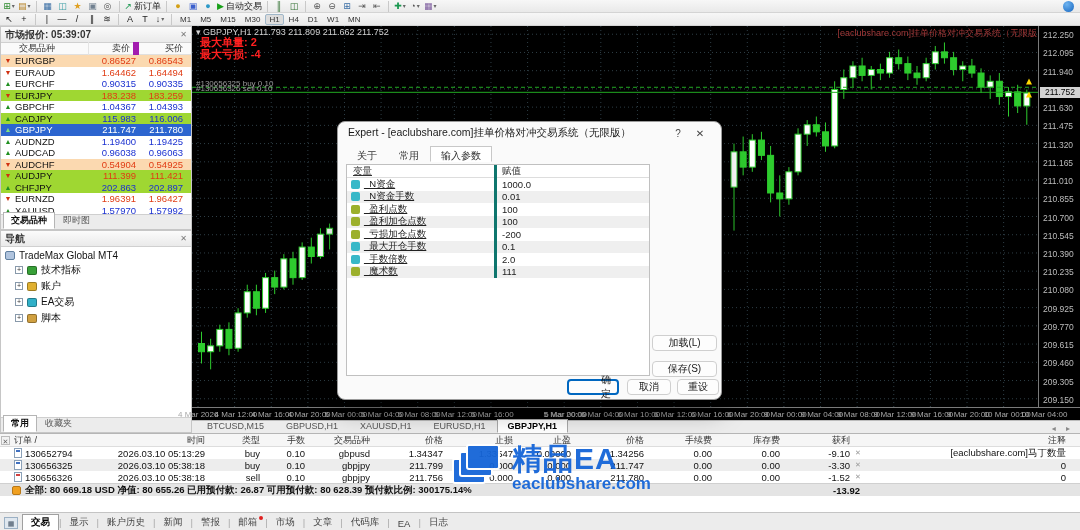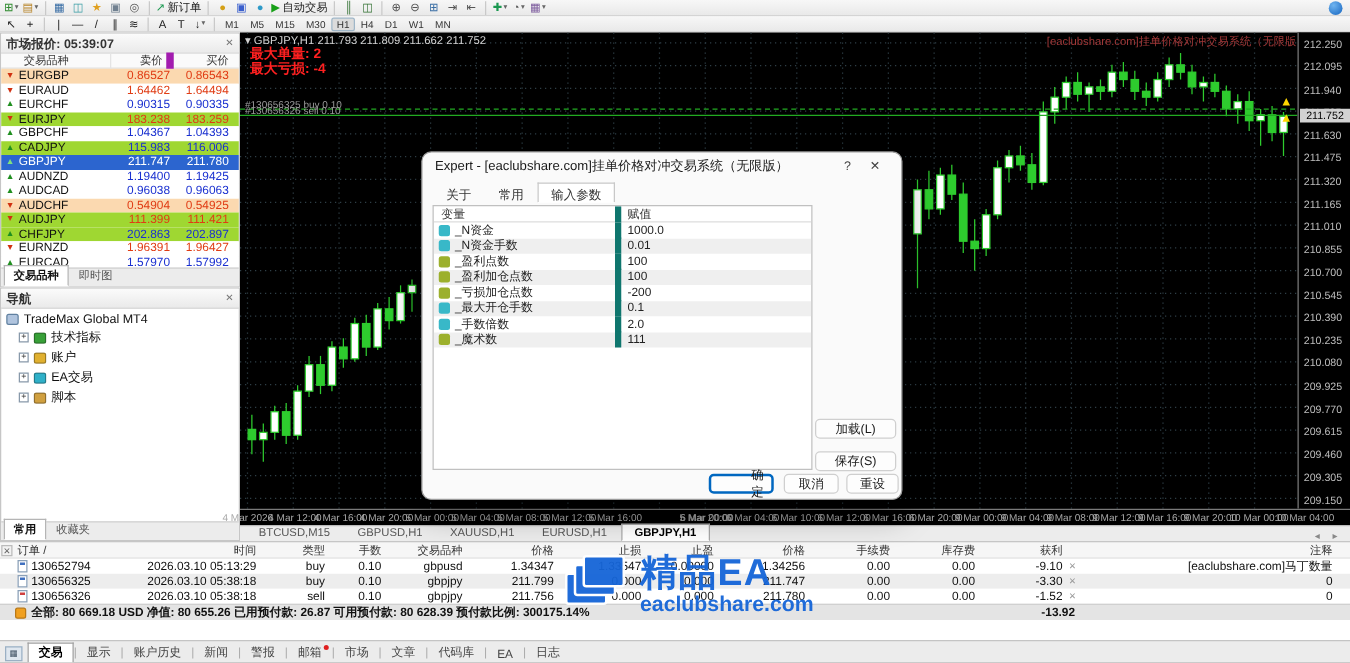--- a/index.html
+++ b/index.html
@@ -121,21 +121,21 @@
   #dlg-title { height:22px; display:flex; align-items:center; padding:0 10px; font-size:10.5px; color:#1a1a1a; }
   .dlg-sys { width:22px; text-align:center; color:#444; font-size:10px; }
   #dlg-tabs { display:flex; padding:2px 0 0 8px; height:18px; }
   .dtab { padding:2px 10px; font-size:10px; color:#333; border:1px solid transparent; }
   .dtab.active { background:#fff; border:1px solid #c8c8c8; border-bottom:1px solid #fff; }
   #dlg-table { position:absolute; left:8px; top:42px; width:304px; height:212px; background:#fff;
     border:1px solid #c0c0c0; overflow:hidden; }
   .prow { display:flex; height:12.5px; align-items:center; font-size:9.5px; }
   .prow.hd { height:13px; border-bottom:1px solid #ddd; color:#333; }
   .prow.alt { background:#efefef; }
-  .p-name { width:150px; display:flex; align-items:center; gap:4px; padding-left:4px; border-right:5px solid #0f766e; }
+  .p-name { width:150px; display:flex; align-items:center; gap:4px; padding-left:4px; border-right:3px solid #0f766e;text-decoration:underline; }
   .p-val { flex:1; padding-left:5px; }
   .pico { width:9px; height:9px; border-radius:2px; flex:0 0 auto; }
   .dbtn { position:absolute; height:16px; background:#fdfdfd; border:1px solid #cfcfcf; border-radius:4px;
     font-size:10px; color:#1a1a1a; display:flex; align-items:center; justify-content:center; }
   .dbtn.focus { border:2px solid #0067c0;padding-left:32px; }
 </style>
 </head>
 <body>
 
 <div id="app">
@@ -352,21 +352,21 @@
           <span class="ask txt-up">202.897</span>
         </div>
         <div class="mw-row bg-white">
           <span class="ic" style="color: rgb(208, 48, 16);">▼</span>
           <span class="sym">EURNZD</span>
           <span class="bid txt-dn">1.96391</span>
           <span class="ask txt-dn">1.96427</span>
         </div>
         <div class="mw-row bg-white">
           <span class="ic" style="color: rgb(31, 143, 31);">▲</span>
-          <span class="sym">EURCAD</span>
+          <span class="sym">XAUUSD</span>
           <span class="bid txt-up">1.57970</span>
           <span class="ask txt-up">1.57992</span>
         </div>
       </div>
     <div class="ptabs" id="mw-tabs">
         <span class="ptab active">交易品种</span>
         <span class="ptab">即时图</span>
       </div>
   </div>
 

